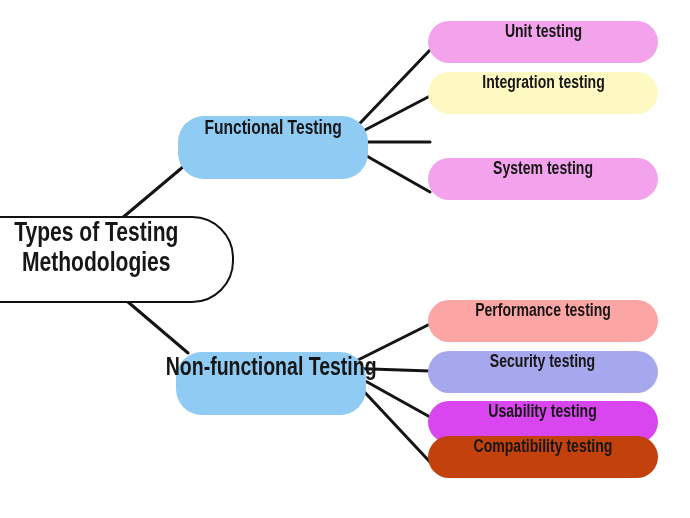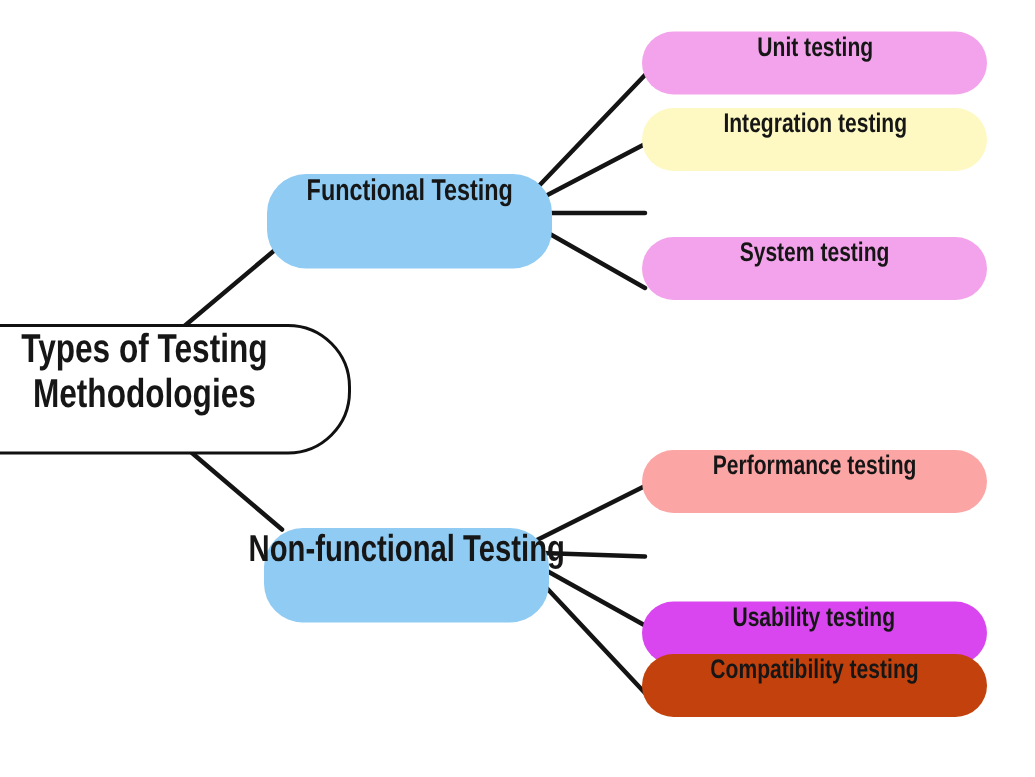--- a/index.html
+++ b/index.html
@@ -87,20 +87,23 @@
   <div class="node leaf" style="top: 72px; background-color: #fef9c3;">
     <span class="condense">Integration testing</span>
   </div>
   <div class="node leaf" style="top: 122px; background-color: rgb(243, 163, 235); margin-top: 36px;">
     <span class="condense">System testing</span>
   </div>
 
   <div class="node leaf" style="top: 300px; background-color: #fca5a5;">
     <span class="condense">Performance testing</span>
   </div>
+  <div class="node leaf" style="top: 351px; background-color: rgb(166, 167, 236);">
+    <span class="condense">Security testing</span>
+  </div>
   <div class="node leaf" style="top: 401px; background-color: #d946ef;">
     <span class="condense">Usability testing</span>
   </div>
   <div class="node leaf" style="top: 436px; background-color: #c2410c;">
     <span class="condense">Compatibility testing</span>
   </div>
 
 </div>
 
 </body></html>

